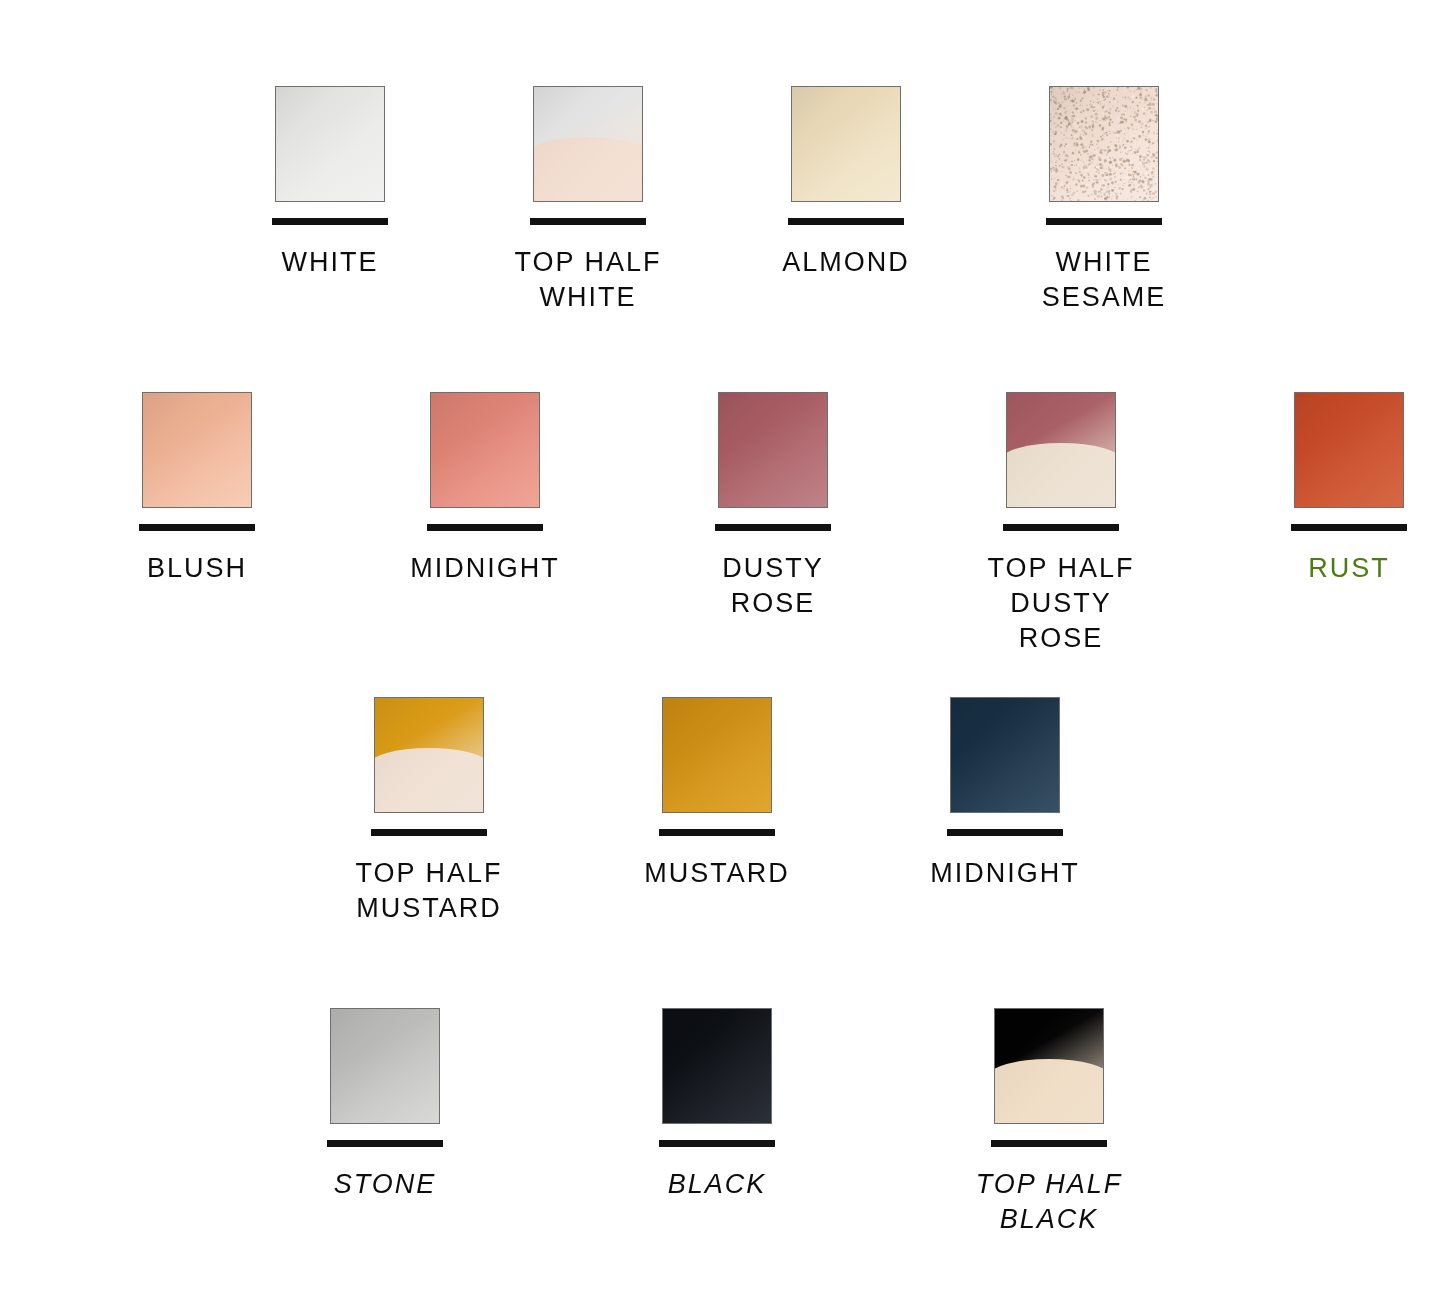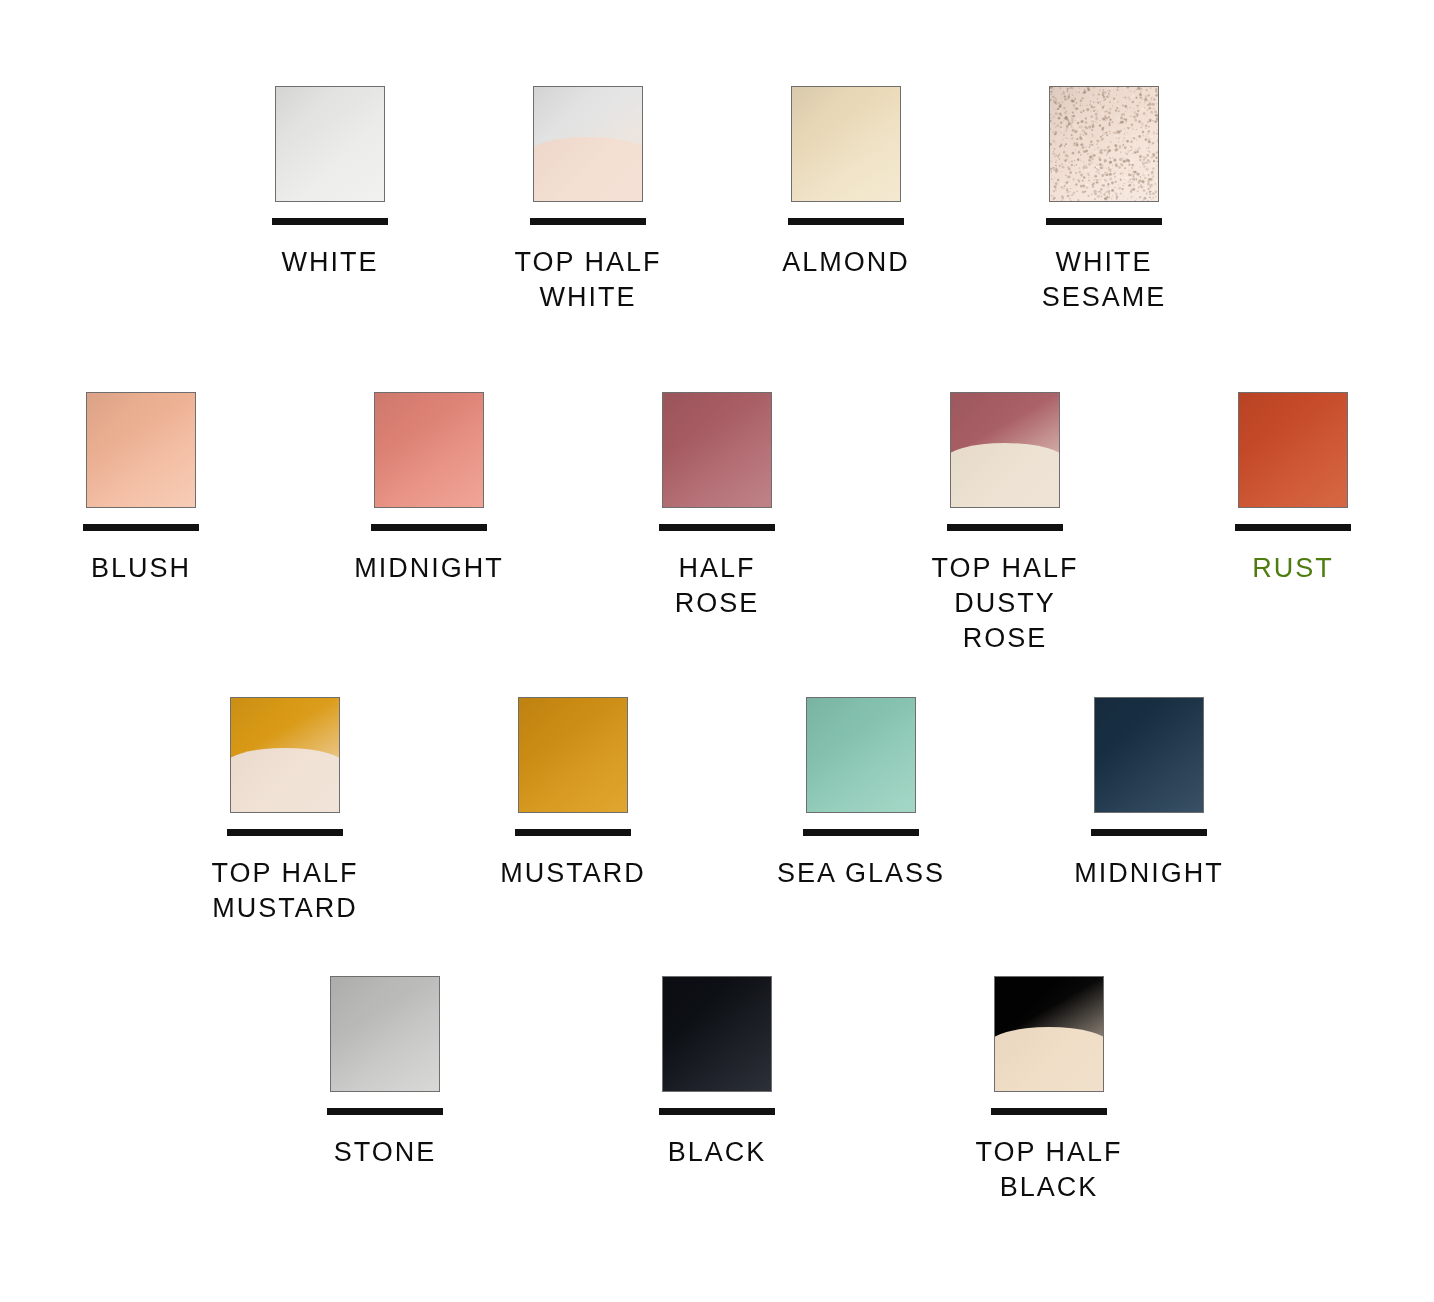--- a/index.html
+++ b/index.html
@@ -27,23 +27,23 @@
     position: absolute;
     display: flex;
     justify-content: center;
     align-items: flex-start;
     left: 0;
     width: 1434px;
   }
 
   
   .row-1 { top: 86px;   gap: 88px; }
-  .row-2 { top: 392px;  gap: 118px; }
+  .row-2 { top: 392px;  gap: 118px; justify-content: flex-end; }
   .row-3 { top: 697px;  gap: 118px; }
-  .row-4 { top: 976px; gap: 162px; }
+  .row-4 { top: 1008px; gap: 162px; font-style: italic; }
 
   .swatch-cell {
     width: 170px;
     display: flex;
     flex-direction: column;
     align-items: center;
   }
 
   .chip-wrap {
     width: 110px;
@@ -1347,21 +1347,21 @@
         <div class="label" style="color: rgb(13, 13, 13);">MIDNIGHT</div>
       </div>
       <div class="swatch-cell">
         <div class="chip-wrap">
           <div class="chip" style="border-color: rgb(110, 110, 110);">
             <div class="fill" style="background: linear-gradient(150deg, rgb(169, 92, 99) 0%, rgb(169, 92, 99) 35%, rgb(184, 117, 122) 100%);"></div>
             <div class="sheen"></div>
           </div>
         </div>
         <div class="rule" style="background: rgb(17, 17, 17);"></div>
-        <div class="label" style="color: rgb(13, 13, 13);">HALF
+        <div class="label" style="color: rgb(13, 13, 13);">DUSTY
 ROSE</div>
       </div>
       <div class="swatch-cell">
         <div class="chip-wrap">
           <div class="chip" style="border-color: rgb(110, 110, 110);">
             <div class="fill" style="background: linear-gradient(150deg, rgb(171, 95, 102) 0%, rgb(171, 95, 102) 35%, rgb(236, 224, 208) 100%);"></div>
             <div class="dip" style="background: rgb(236, 224, 208);"></div>
             <div class="sheen"></div>
           </div>
         </div>
@@ -1399,30 +1399,20 @@
             <div class="fill" style="background: linear-gradient(150deg, rgb(207, 142, 19) 0%, rgb(207, 142, 19) 35%, rgb(221, 156, 24) 100%);"></div>
             <div class="sheen"></div>
           </div>
         </div>
         <div class="rule" style="background: rgb(17, 17, 17);"></div>
         <div class="label" style="color: rgb(13, 13, 13);">MUSTARD</div>
       </div>
       <div class="swatch-cell">
         <div class="chip-wrap">
           <div class="chip" style="border-color: rgb(110, 110, 110);">
-            <div class="fill" style="background: linear-gradient(150deg, rgb(133, 195, 176) 0%, rgb(133, 195, 176) 35%, rgb(154, 210, 192) 100%);"></div>
-            <div class="sheen"></div>
-          </div>
-        </div>
-        <div class="rule" style="background: rgb(17, 17, 17);"></div>
-        <div class="label" style="color: rgb(13, 13, 13);">SEA GLASS</div>
-      </div>
-      <div class="swatch-cell">
-        <div class="chip-wrap">
-          <div class="chip" style="border-color: rgb(110, 110, 110);">
             <div class="fill" style="background: linear-gradient(150deg, rgb(24, 47, 67) 0%, rgb(24, 47, 67) 35%, rgb(34, 61, 84) 100%);"></div>
             <div class="sheen"></div>
           </div>
         </div>
         <div class="rule" style="background: rgb(17, 17, 17);"></div>
         <div class="label" style="color: rgb(13, 13, 13);">MIDNIGHT</div>
       </div>
     </div>
   <div class="swatch-row row-4">
       <div class="swatch-cell">

